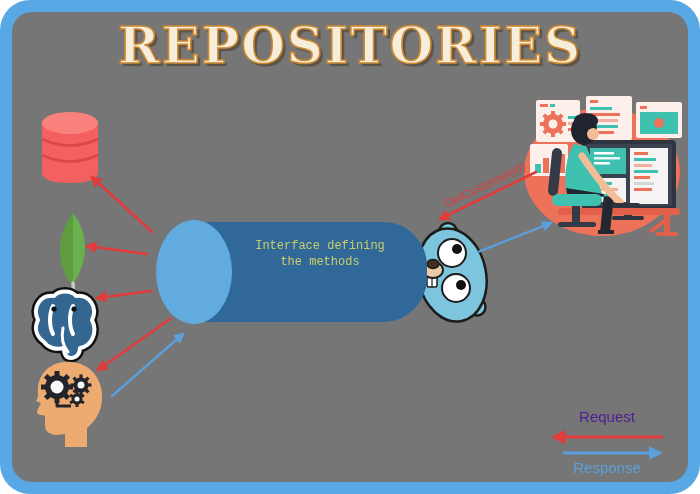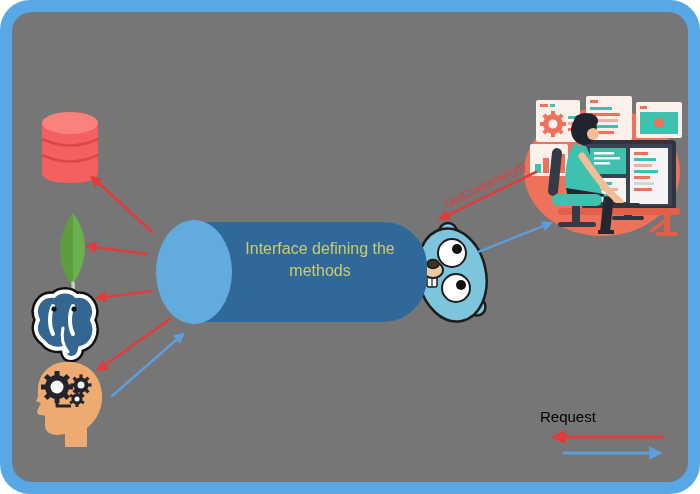--- a/index.html
+++ b/index.html
@@ -20,39 +20,40 @@
   .mind-icon{left:25px;top:356px;}
   .gopher{position:absolute;left:405px;top:215px;z-index:1;}
   .dev{position:absolute;left:520px;top:96px;z-index:1;}
 
   .cyl-body{position:absolute;left:193px;top:222px;width:234px;height:100px;
       background:#30689a;border-radius:0 44px 44px 0;z-index:2;}
   .cyl-face{position:absolute;left:156px;top:220px;width:76px;height:104px;
       border-radius:50%;background:#62abdf;z-index:3;}
   .cyl-text{position:absolute;left:222px;top:231px;width:196px;text-align:center;z-index:4;}
   .cyl-title{font-size:17px;color:#d8d55c;}
-  .cyl-sub{margin:7px auto 0;width:150px;font-size:16px;line-height:1.35;color:#cdcd68;}
+  .cyl-sub{margin:7px auto 0;width:150px;font-size:12px;line-height:1.35;color:#cdcd68;font-family:Liberation Mono, monospace;}
 
   .arrows{position:absolute;left:0;top:0;z-index:5;pointer-events:none;}
 
   .req-label{position:absolute;left:427px;top:178px;width:116px;text-align:center;
       color:#e23b3b;font-size:12px;transform:rotate(-26deg);z-index:6;}
 
-  .legend-request{position:absolute;left:540px;top:408px;width:134px;text-align:left;
-      color:#000000;font-size:15px;z-index:6;}
+  .legend-request{position:absolute;left:540px;top:408px;width:134px;text-align:center;
+      color:#4c1d95;font-size:15px;z-index:6;}
   .legend-response{position:absolute;left:540px;top:459px;width:134px;text-align:center;
       color:#5b9fdc;font-size:15px;z-index:6;}
 </style>
 </head>
 <body>
 
 <div class="stage">
   <div class="frame"></div>
   <div class="canvas"></div>
 
+  <div class="page-title">REPOSITORIES</div>
 
   <svg class="icon redis-icon" width="66" height="78" viewBox="0 0 66 78">
     <path d="M5 13 L5 62 Q5 73 33 73 Q61 73 61 62 L61 13 Z" fill="#f4605f"></path>
     <path d="M5 29 Q33 42 61 29" stroke="#db4747" stroke-width="2.5" fill="none"></path>
     <path d="M5 45 Q33 58 61 45" stroke="#db4747" stroke-width="2.5" fill="none"></path>
     <ellipse cx="33" cy="13" rx="28" ry="11" fill="#f9827d"></ellipse>
   </svg>
 
   <svg class="icon mongo-icon" width="52" height="88" viewBox="0 0 52 88">
     <path d="M26 2 C 10 24 8 52 25 74 C 42 52 42 22 26 2 Z" fill="#6ab04c"></path>
@@ -242,13 +243,14 @@
     <g stroke="#5b9fdc" stroke-width="2.4" stroke-linecap="round">
       <line x1="112" y1="396" x2="183" y2="334" marker-end="url(#mblue)"></line>
       <line x1="478" y1="252" x2="551" y2="223" marker-end="url(#mblue)"></line>
       <line x1="564" y1="453" x2="660" y2="453" stroke-width="3" marker-end="url(#mblue)"></line>
     </g>
   </svg>
 
   <div class="req-label">GetCustomer(id)</div>
 
   <div class="legend-request">Request</div>
+  <div class="legend-response">Response</div>
 </div>
 
 </body></html>

